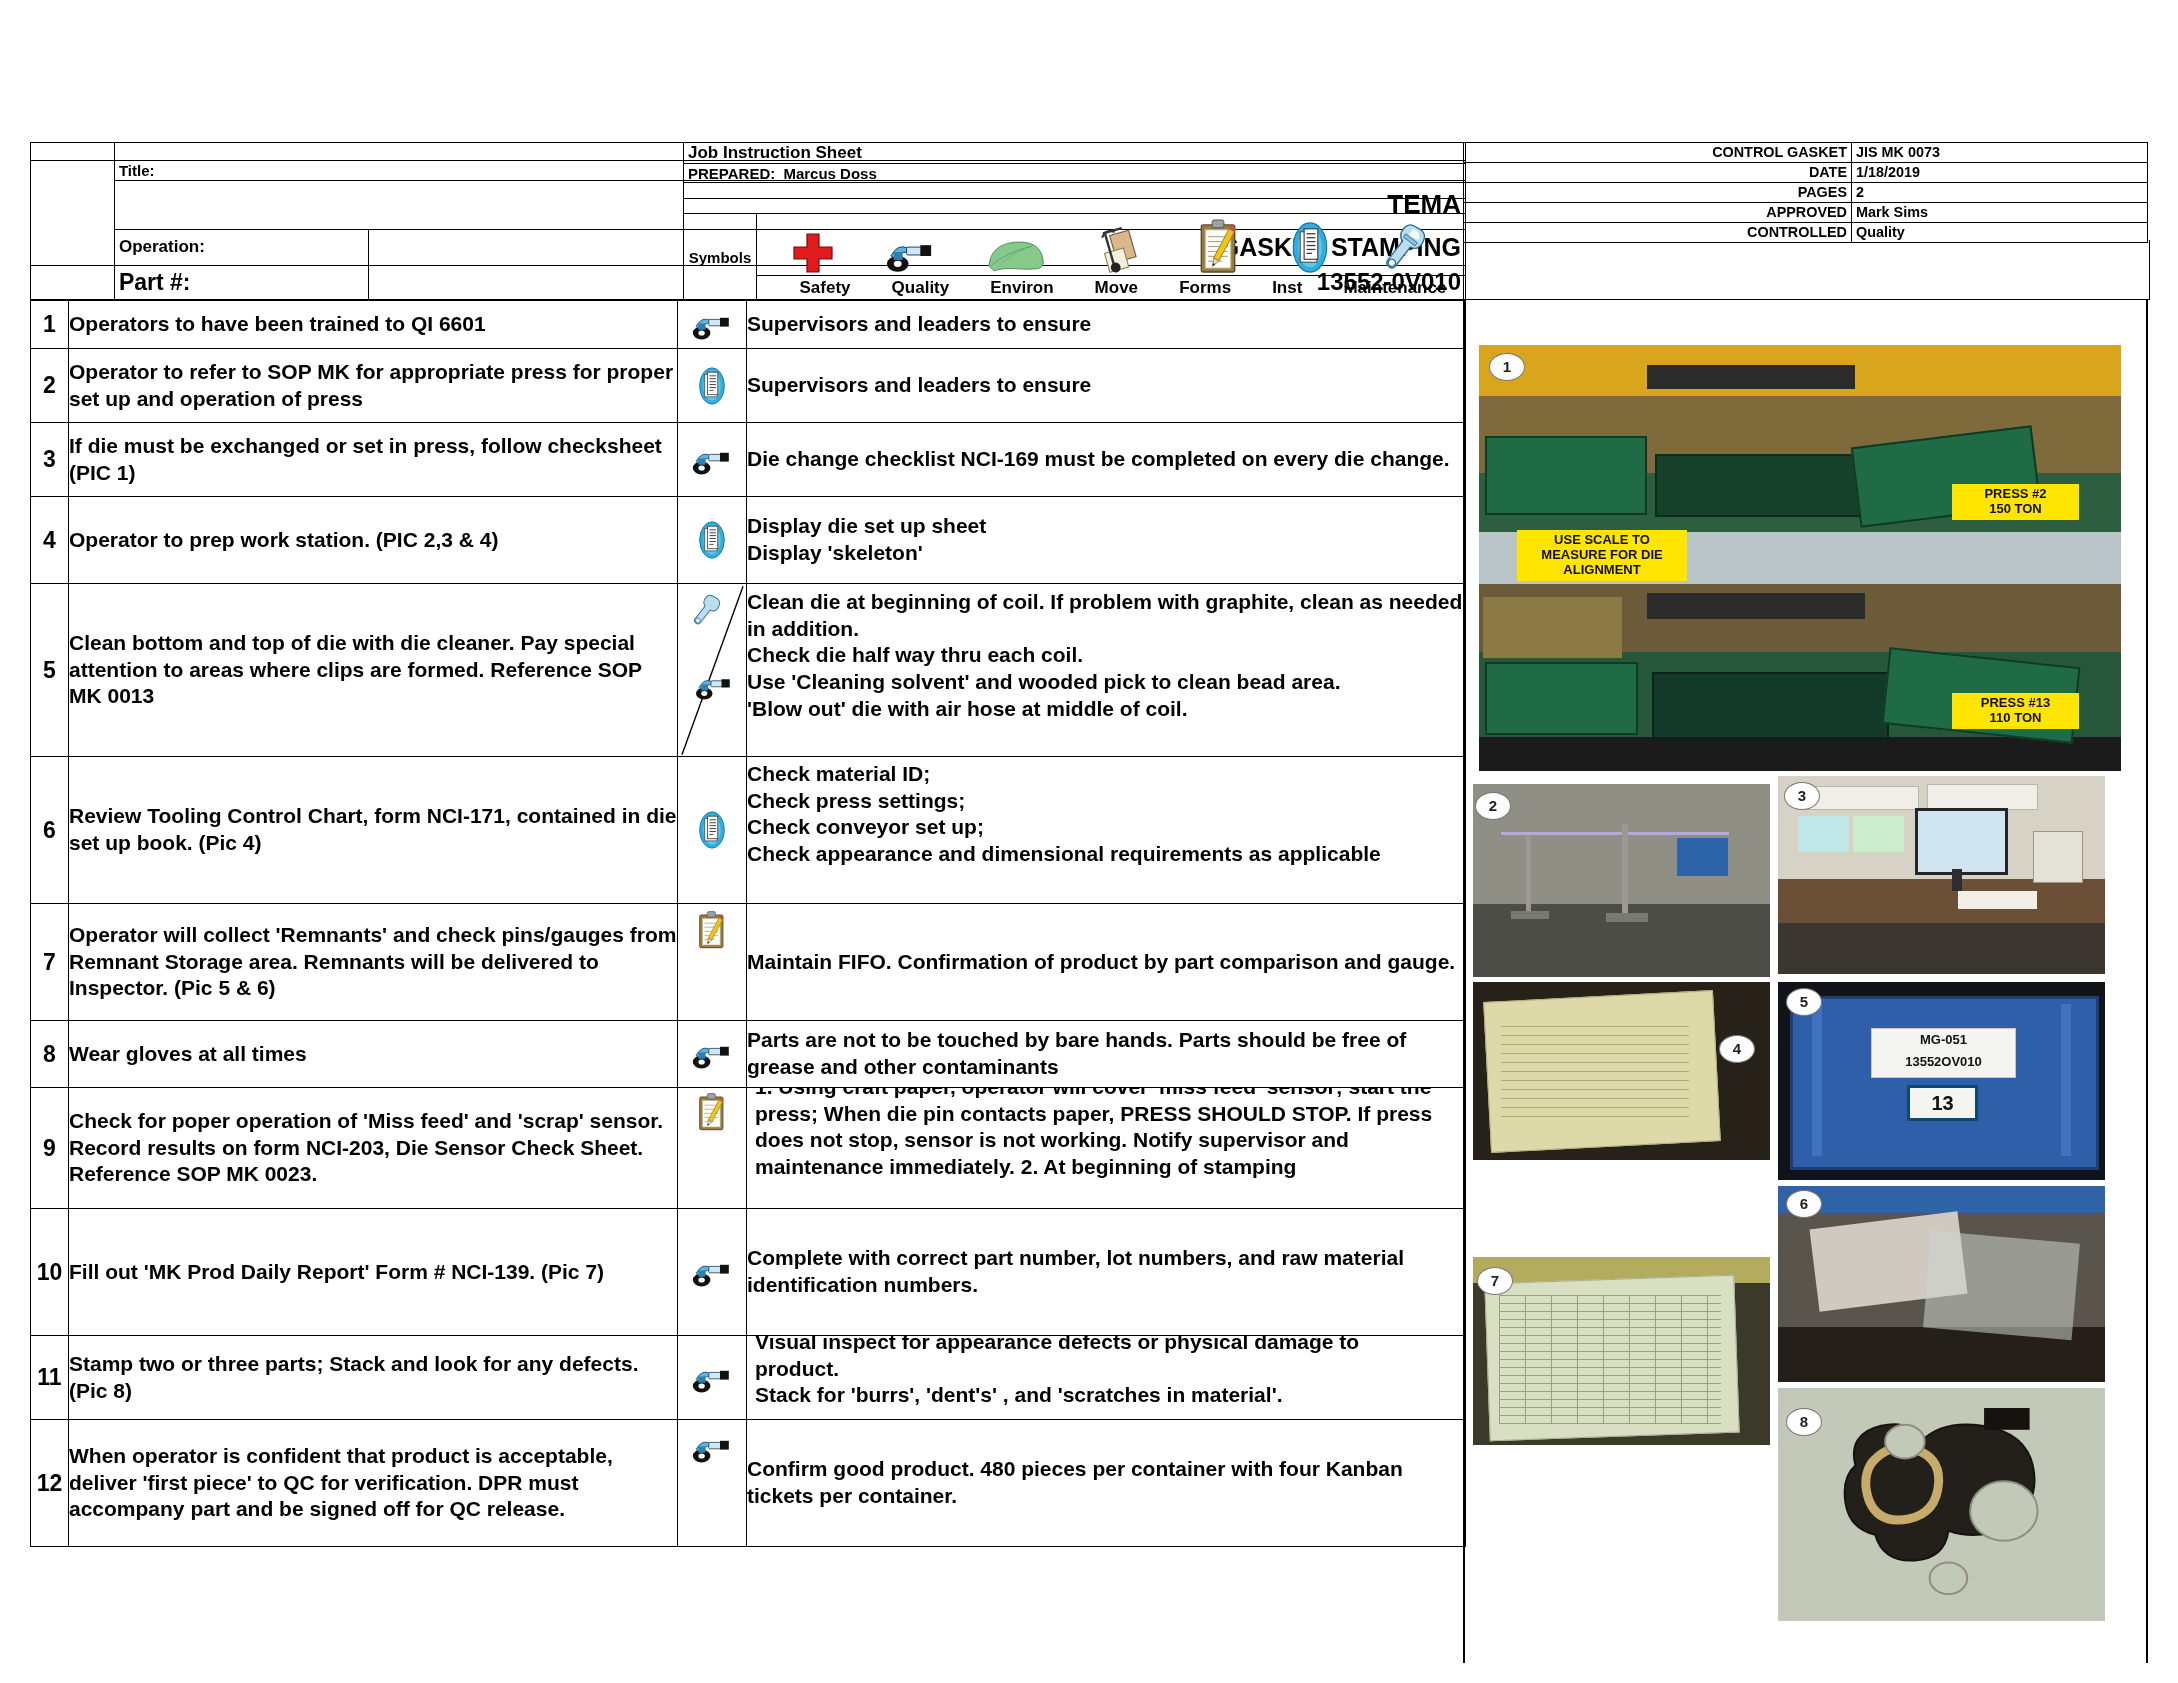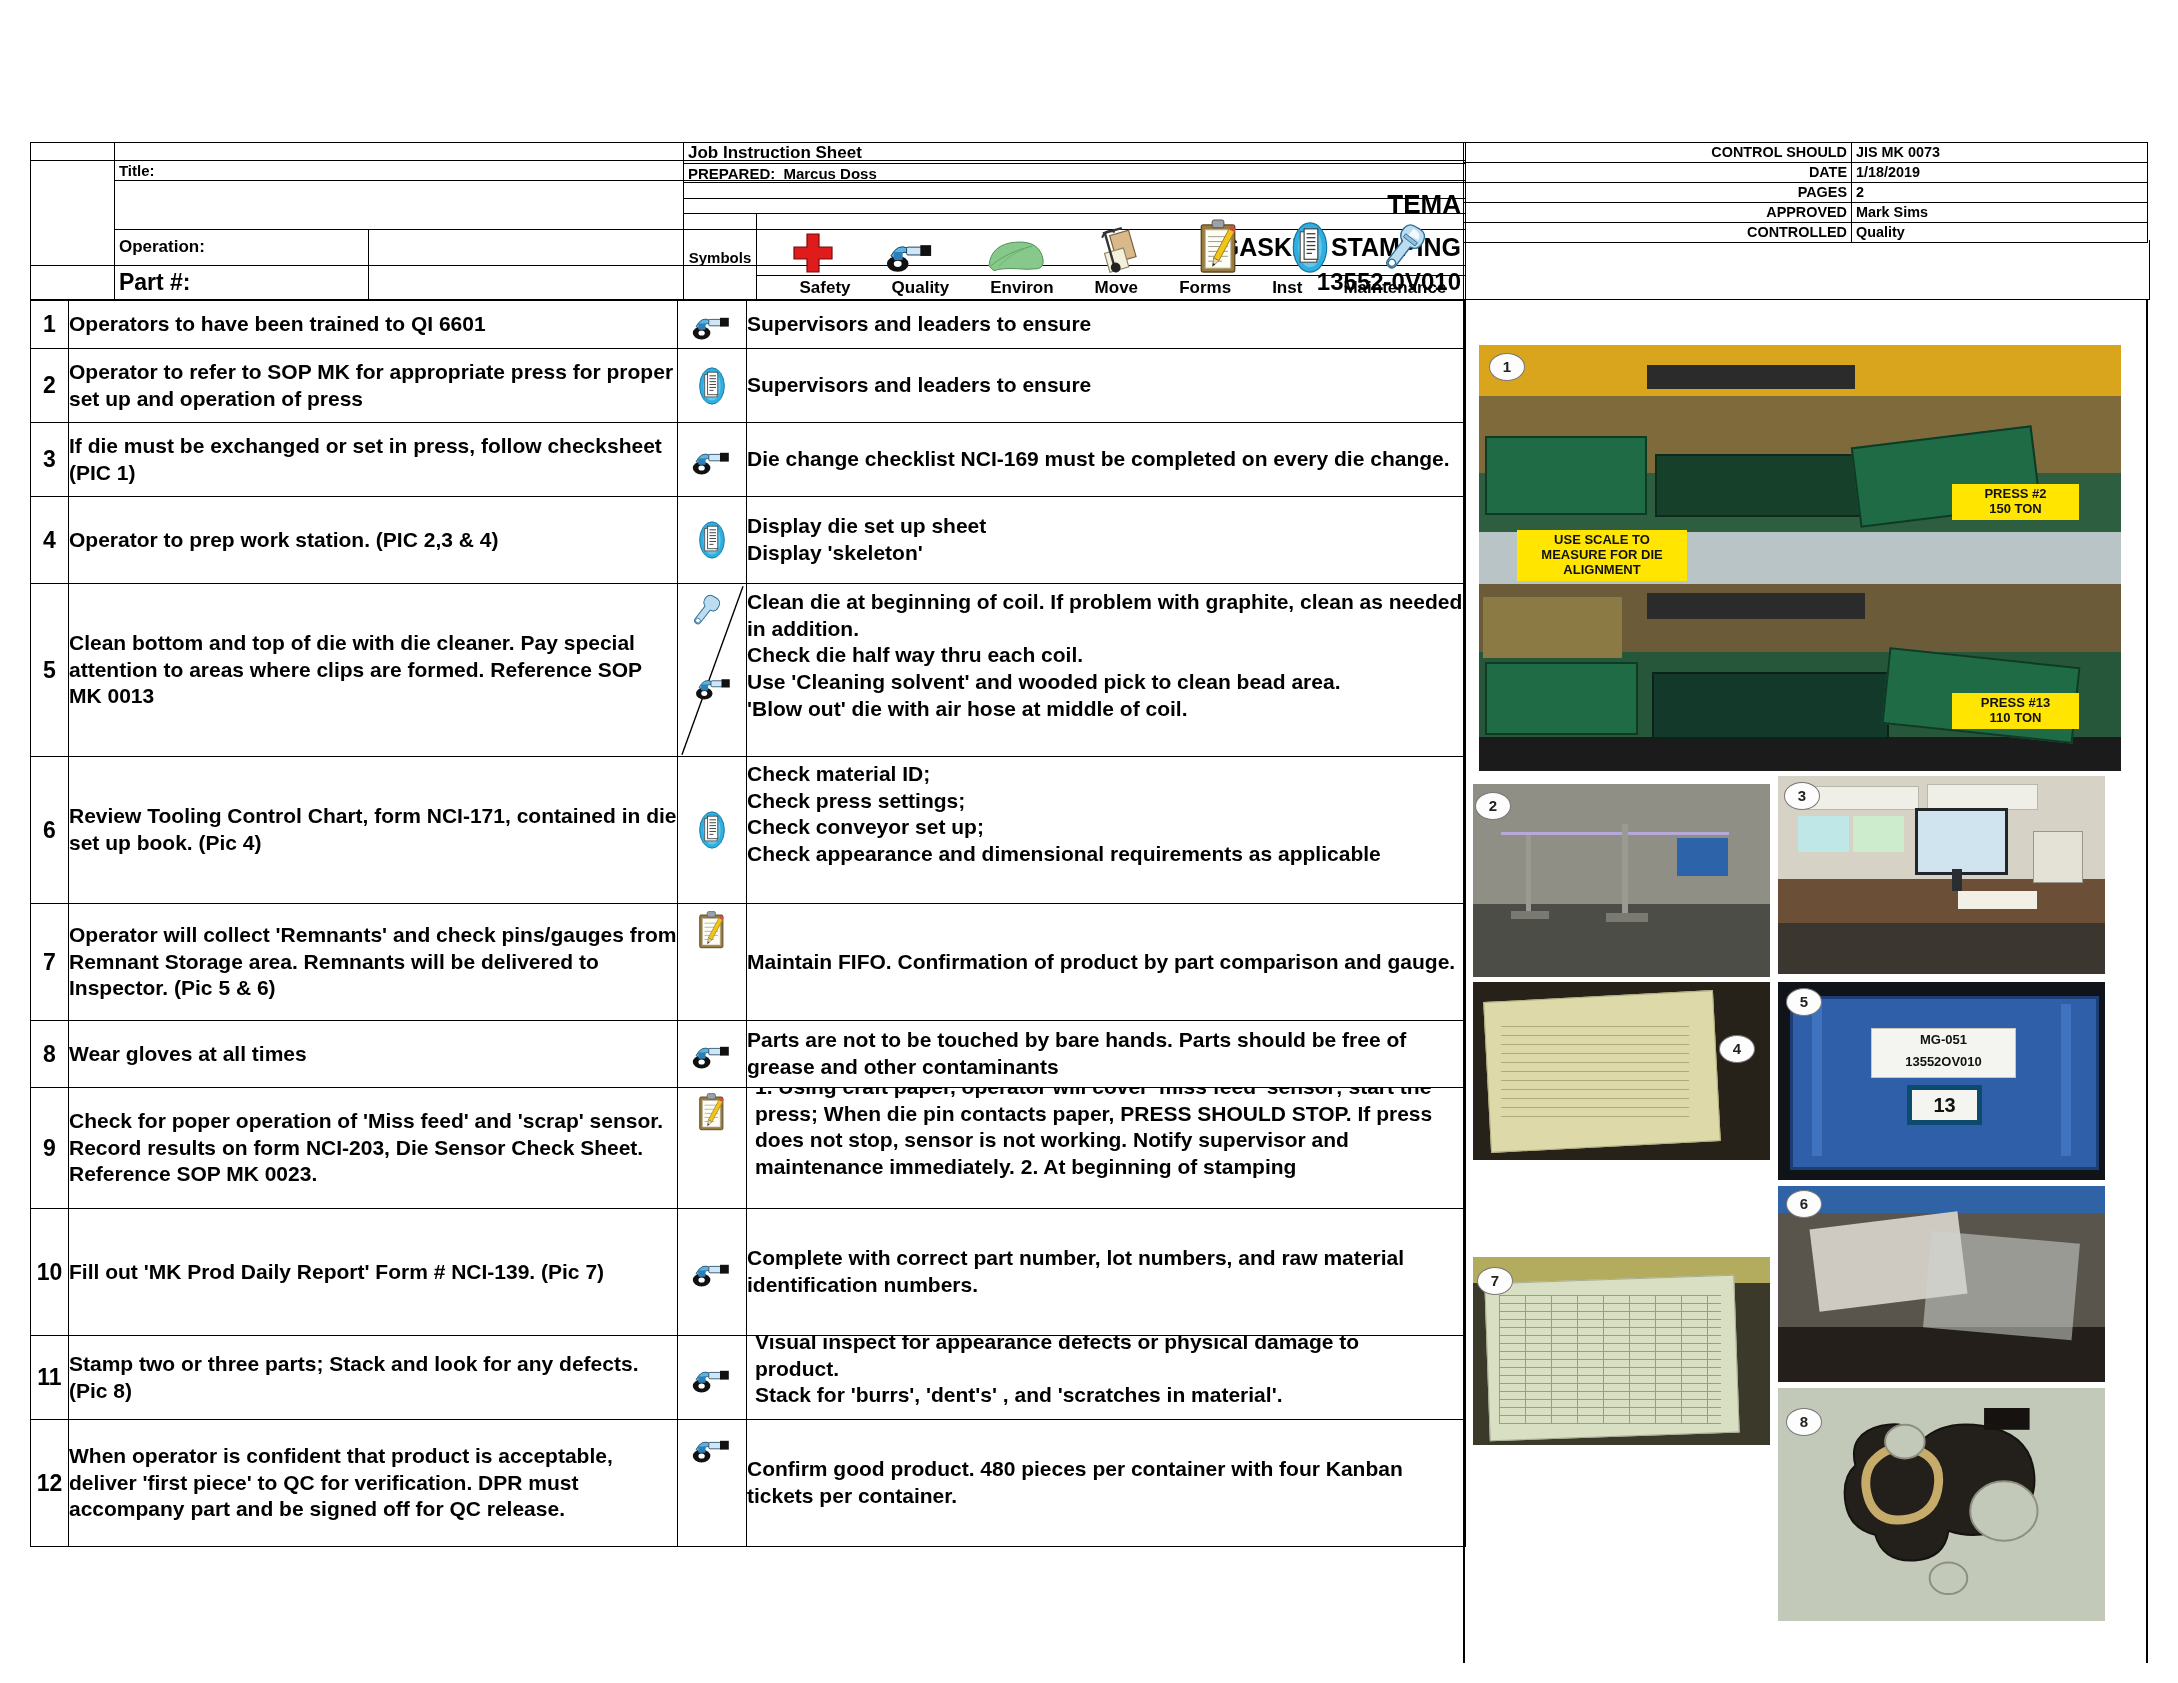--- a/index.html
+++ b/index.html
@@ -220,21 +220,21 @@
           <span>Maintenance</span>
         </div>
       </td>
     </tr>
   </tbody>
     </table>
 
   <table class="ctl">
     <tbody>
         <tr>
-      <td class="lbl">CONTROL SHOULD</td>
+      <td class="lbl">CONTROL GASKET</td>
       <td class="val">JIS MK 0073</td>
     </tr>
     <tr>
       <td class="lbl">DATE</td>
       <td class="val">1/18/2019</td>
     </tr>
     <tr>
       <td class="lbl">PAGES</td>
       <td class="val">2</td>
     </tr>
@@ -576,21 +576,21 @@
     </div>
 
     <div class="ph" style="left:315px;top:683px;width:327px;height:198px;background:#101418;">
       <div style="position:absolute;left:12px;top:14px;width:303px;height:168px;background:#2f5fa8;border:3px solid #1c3e74;"></div>
       <div style="position:absolute;left:34px;top:22px;width:10px;height:152px;background:#3f73c0;"></div>
       <div style="position:absolute;left:283px;top:22px;width:10px;height:152px;background:#3f73c0;"></div>
       <div class="lblbox" style="left:93px;top:46px;width:143px;height:48px;font-size:13px;line-height:22px;border:1px solid #c9c6ba;">
         <div>MG-051</div>
         <div>13552OV010</div>
       </div>
-      <div class="lblbox" style="left:129px;top:103px;width:65px;height:30px;font-size:20px;line-height:30px;border:5px solid #0c4a6e;">13</div>
+      <div class="lblbox" style="left:129px;top:103px;width:65px;height:30px;font-size:20px;line-height:30px;border:3px solid #0c4a6e;">13</div>
       <div class="cap" style="left:8px;top:6px;">5</div>
     </div>
 
     <div class="ph" style="left:315px;top:887px;width:327px;height:196px;background:#3a3732;">
       <div style="position:absolute;inset:0;background:linear-gradient(#2f63a6 0 14%,#5a554c 14% 72%,#241f1a 72% 100%);"></div>
       <div style="position:absolute;left:36px;top:34px;width:149px;height:83px;background:#d8d5cc;transform:rotate(-7deg);opacity:.92;"></div>
       <div style="position:absolute;left:149px;top:51px;width:149px;height:97px;background:#cfd4d0;opacity:.55;transform:rotate(5deg);"></div>
       <div class="cap" style="left:8px;top:4px;">6</div>
     </div>
 

